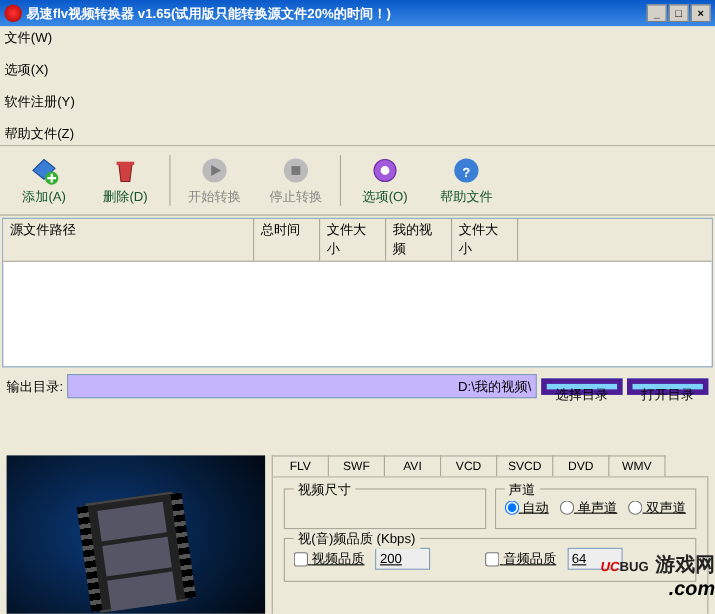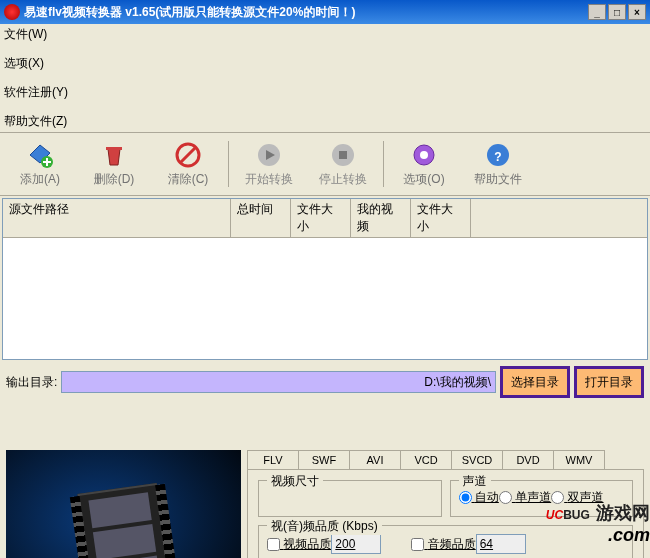--- a/index.html
+++ b/index.html
@@ -10,33 +10,33 @@
 .titlebar .title { flex: 1; font-weight: bold; }
 .titlebar .winbtns { display: flex; gap: 2px; }
 .titlebar .winbtn { width: 18px; height: 16px; background: #d4d0c8; border: 1px solid #808080; display: flex; align-items: center; justify-content: center; color: #000; font-weight: bold; font-size: 10px; }
 
 .menubar { background: #ece9d8; padding: 2px 4px; display: flex; gap: 12px; border-bottom: 1px solid #aca899; flex-direction: column; }
 .menubar span { cursor: default; }
 
 .toolbar { background: #ece9d8; padding: 4px; display: flex; gap: 2px; border-bottom: 1px solid #aca899; }
 .toolbtn { width: 72px; height: 54px; display: flex; flex-direction: column; align-items: center; justify-content: center; border: 1px solid transparent; }
 .toolbtn .ticon { width: 28px; height: 28px; display: flex; align-items: center; justify-content: center; }
-.toolbtn .tlabel { font-size: 12px; color: #737373; margin-top: 2px; }
+.toolbtn .tlabel { font-size: 12px; color: #14532d; margin-top: 2px; }
 .toolbtn.disabled .tlabel { color: #888; }
 .tdivider { width: 1px; background: #aca899; margin: 4px 2px; }
 
-.listarea { border: 1px solid #7f9db9; margin: 2px; background: #fff; height: 162px; }
+.listarea { border: 1px solid #7f9db9; margin: 2px; background: #fff; height: 136px; }
 .listheader { display: flex; background: #ece9d8; border-bottom: 1px solid #aca899; }
 .listheader .col { padding: 2px 6px; border-right: 1px solid #aca899; }
 .col1 { width: 228px; } .col2 { width: 60px; } .col3 { width: 60px; } .col4 { width: 60px; } .col5 { width: 60px; }
 
 .outrow { display: flex; align-items: center; padding: 4px 6px; gap: 4px; margin-top: 2px; }
 .outrow .lbl { }
 .outrow input[type=text] { flex: 1; border: 1px solid #7f9db9; height: 22px; padding: 0 4px; background: #c4b5fd; text-align: right; }
-.btn { background: #fdba74; border: 3px solid #4c1d95; padding: 2px 8px; height: 32px; }
+.btn { background: #7dd3fc; border: 5px solid #4c1d95; padding: 2px 8px; height: 15px; }
 
 .bottom { display: flex; gap: 6px; padding: 4px 6px; margin-top: 44px; }
 .preview { width: 235px; height: 176px; background: #000; display: flex; align-items: center; justify-content: center; position: relative; }
 .preview-img { width: 100%; height: 100%; background: radial-gradient(ellipse at 40% 40%, #0a3a7a 0%, #041730 60%, #000 100%); display: flex; align-items: center; justify-content: center; }
 .filmstrip { width: 80px; height: 100px; background: #222; border: 2px solid #444; position: relative; transform: rotate(-8deg); }
 .filmstrip::before, .filmstrip::after { content: ""; position: absolute; top: 0; bottom: 0; width: 10px; background: repeating-linear-gradient(to bottom, #000 0 6px, #555 6px 10px); }
 .filmstrip::before { left: -10px; } .filmstrip::after { right: -10px; }
 .filmframe { position: absolute; left: 8px; right: 8px; height: 28px; background: #556; }
 .filmframe.f1 { top: 6px; } .filmframe.f2 { top: 38px; } .filmframe.f3 { top: 70px; }
 
@@ -45,21 +45,21 @@
 .seek { flex: 1; height: 6px; background: #fff; border: 1px solid #7f9db9; }
 
 .settings { flex: 1; }
 .tabs { display: flex; }
 .tab { padding: 3px 6px; background: #ece9d8; border: 1px solid #aca899; border-bottom: none; margin-right: -1px; font-size: 11px; width: 52px; text-align: center; }
 .tab.active { background: #ece9d8; position: relative; z-index: 2; }
 .tabbody { border: 1px solid #aca899; padding: 10px; background: #ece9d8; height: 170px; text-decoration: underline; }
 
 .fieldset { border: 1px solid #aca899; padding: 8px 8px 10px; position: relative; margin-bottom: 8px; }
 .fieldset .legend { position: absolute; top: -8px; left: 8px; background: #ece9d8; padding: 0 4px; }
-.row-in { display: flex; align-items: center; gap: 0; }
+.row-in { display: flex; align-items: center; gap: 10px; }
 select { border: 1px solid #7f9db9; height: 22px; background: #fff; }
 input[type=radio] { vertical-align: middle; }
 input[type=checkbox] { vertical-align: middle; }
 .qinput { width: 50px; height: 20px; border: 1px solid #7f9db9; background: #eee; text-align: left; padding: 0 3px; }
 .toprow { display: flex; gap: 8px; }
 .fs-left { flex: 1; } .fs-right { flex: 1; }
 
 .watermark { position: absolute; right: 0; bottom: 12px; font-size: 22px; font-weight: bold; font-style: italic; }
 .watermark .red { color: #e00000; }
 .watermark .dark { color: #222; font-style: normal; }
@@ -97,29 +97,20 @@
     <div class="tlabel">添加(A)</div>
   </div>
   <div class="toolbtn">
     <div class="ticon">
         <svg width="28" height="28">
           <path d="M8 8h12l-2 16h-8z" fill="#d04040" stroke="#802020"></path>
           <rect x="6" y="6" width="16" height="3" fill="#d04040"></rect>
         </svg>
       </div>
     <div class="tlabel">删除(D)</div>
-  </div>
-  <div class="toolbtn">
-    <div class="ticon">
-        <svg width="28" height="28">
-          <circle cx="14" cy="14" r="11" fill="none" stroke="#d03030" stroke-width="3"></circle>
-          <line x1="7" y1="21" x2="21" y2="7" stroke="#d03030" stroke-width="3"></line>
-        </svg>
-      </div>
-    <div class="tlabel">清除(C)</div>
   </div>
   <div class="tdivider"></div>
   <div class="toolbtn disabled">
     <div class="ticon">
         <svg width="28" height="28">
           <circle cx="14" cy="14" r="11" fill="#bbb"></circle>
           <polygon points="11,9 20,14 11,19" fill="#777"></polygon>
         </svg>
       </div>
     <div class="tlabel">开始转换</div>

